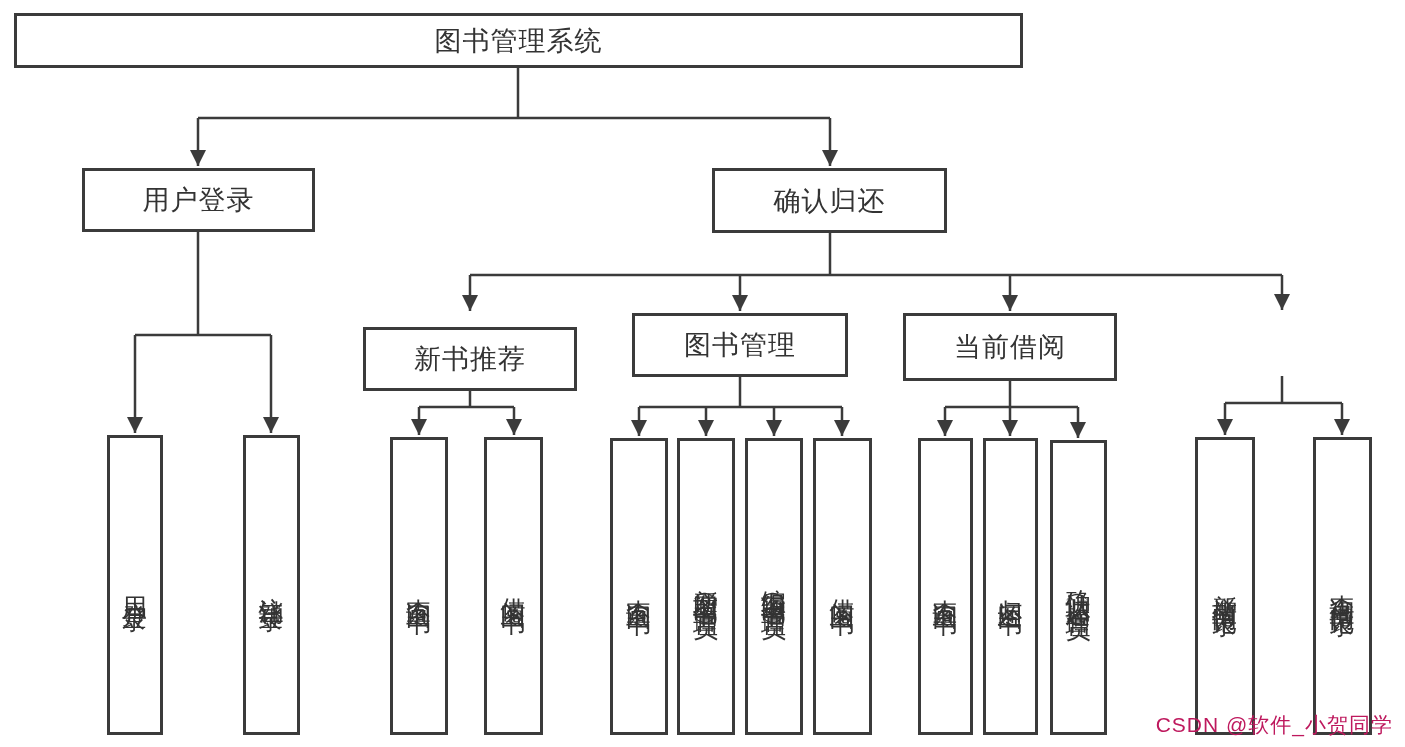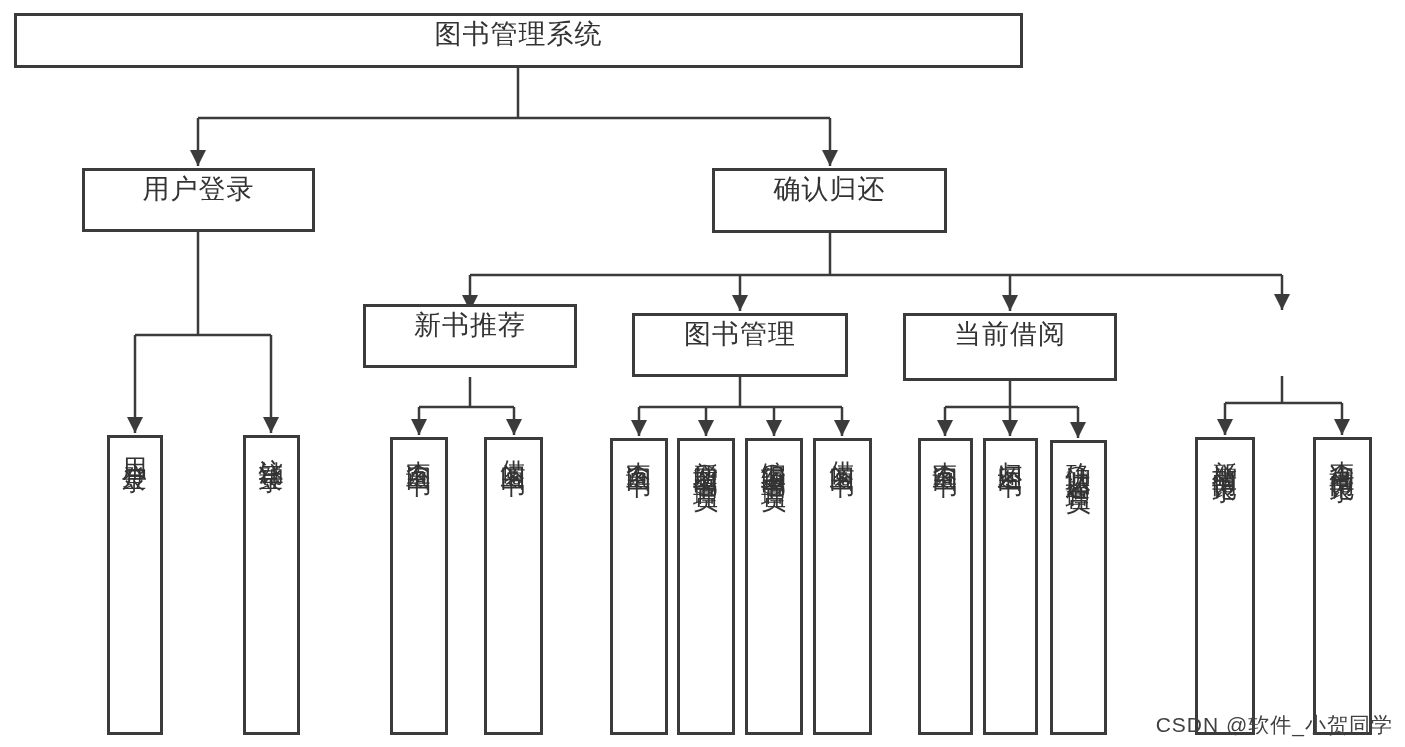--- a/index.html
+++ b/index.html
@@ -11,38 +11,38 @@
     overflow:hidden;
   }
   .wires{position:absolute;left:0;top:0;width:1405px;height:747px;}
   .wires line{stroke:#3b3b3b;stroke-width:2.5;}
   .box{
     position:absolute;
     box-sizing:border-box;
     border:3px solid #3b3b3b;
     background:#ffffff;
     display:flex;
-    align-items:flex-start;
+    align-items:center;
     justify-content:center;
     color:#333333;
   }
   .hbox{font-size:27px;letter-spacing:1px;}
   .vbox span{
     writing-mode:vertical-rl;
     text-orientation:mixed;
     font-size:25px;
     line-height:1.2;
     letter-spacing:4px;
     white-space:nowrap;
   }
   .watermark{
     position:absolute;
     right:12px;bottom:8px;
     font-size:21px;
-    color:#404040;
+    color:#be185d;
     letter-spacing:1px;
   }
 </style>
 </head>
 <body>
 
 <div class="canvas">
 
   <svg class="wires" width="1405" height="747" viewBox="0 0 1405 747" xmlns="http://www.w3.org/2000/svg">
     <defs>
@@ -110,21 +110,21 @@
     <span>图书管理系统</span>
   </div>
 
   <div class="box hbox" style="left:82px;top:168px;width:233px;height:64px">
     <span>用户登录</span>
   </div>
   <div class="box hbox" style="left:712px;top:168px;width:235px;height:65px">
     <span>确认归还</span>
   </div>
 
-  <div class="box hbox" style="left:363px;top:304px;width:214px;height:64px">
+  <div class="box hbox" style="left:363px;top:327px;width:214px;height:64px">
     <span>新书推荐</span>
   </div>
   <div class="box hbox" style="left:632px;top:313px;width:216px;height:64px">
     <span>图书管理</span>
   </div>
   <div class="box hbox" style="left:903px;top:313px;width:214px;height:68px">
     <span>当前借阅</span>
   </div>
 
   <div class="box vbox" style="left:107px;top:435px;width:56px;height:300px">

